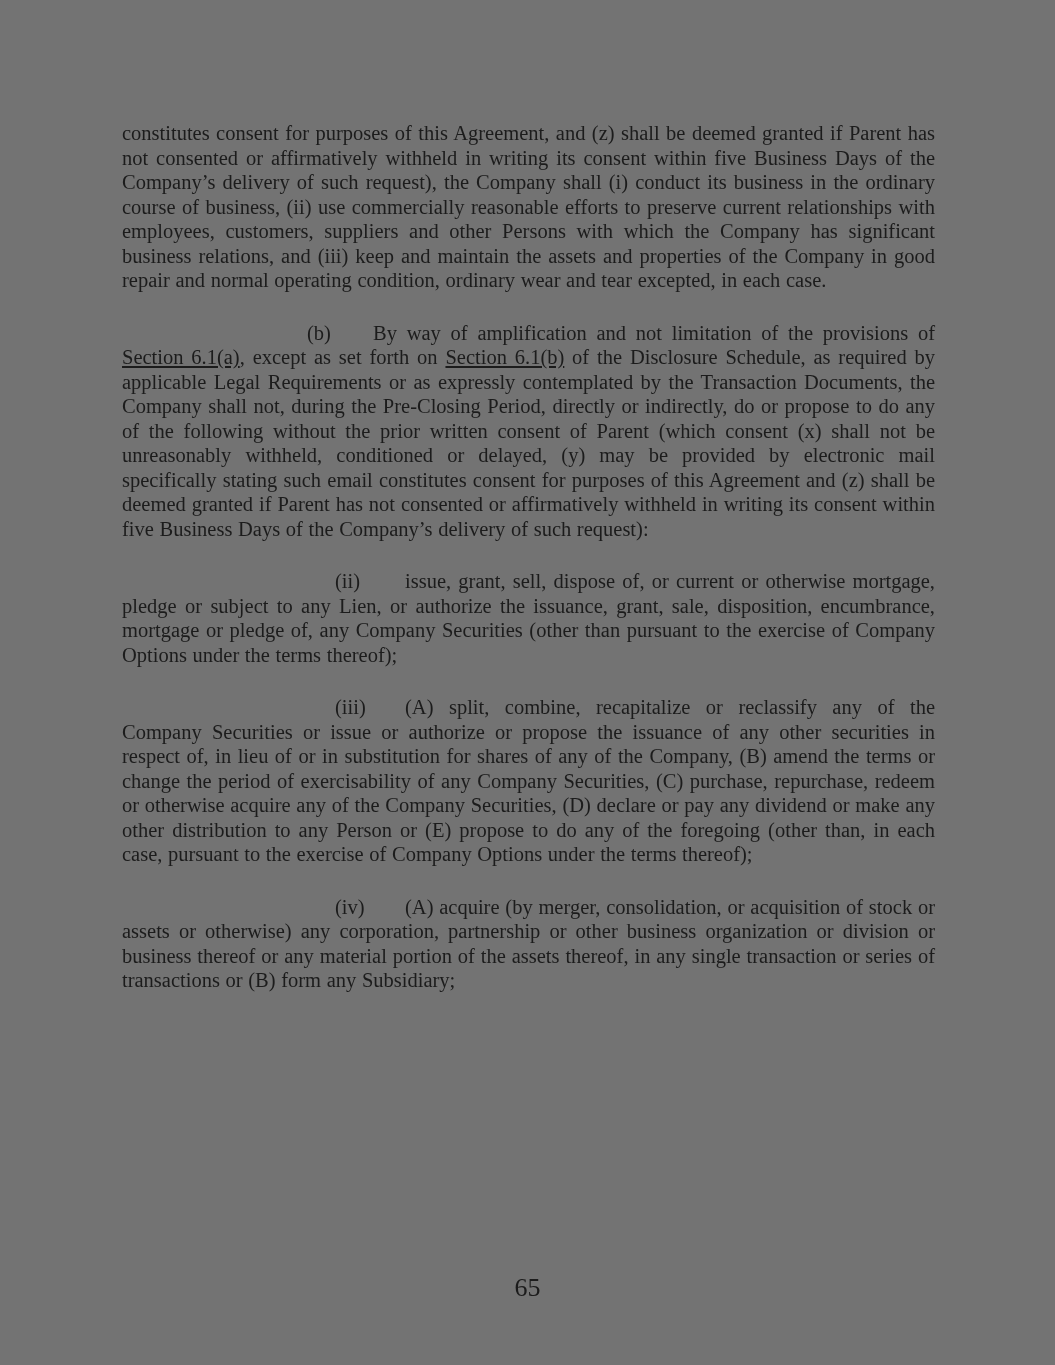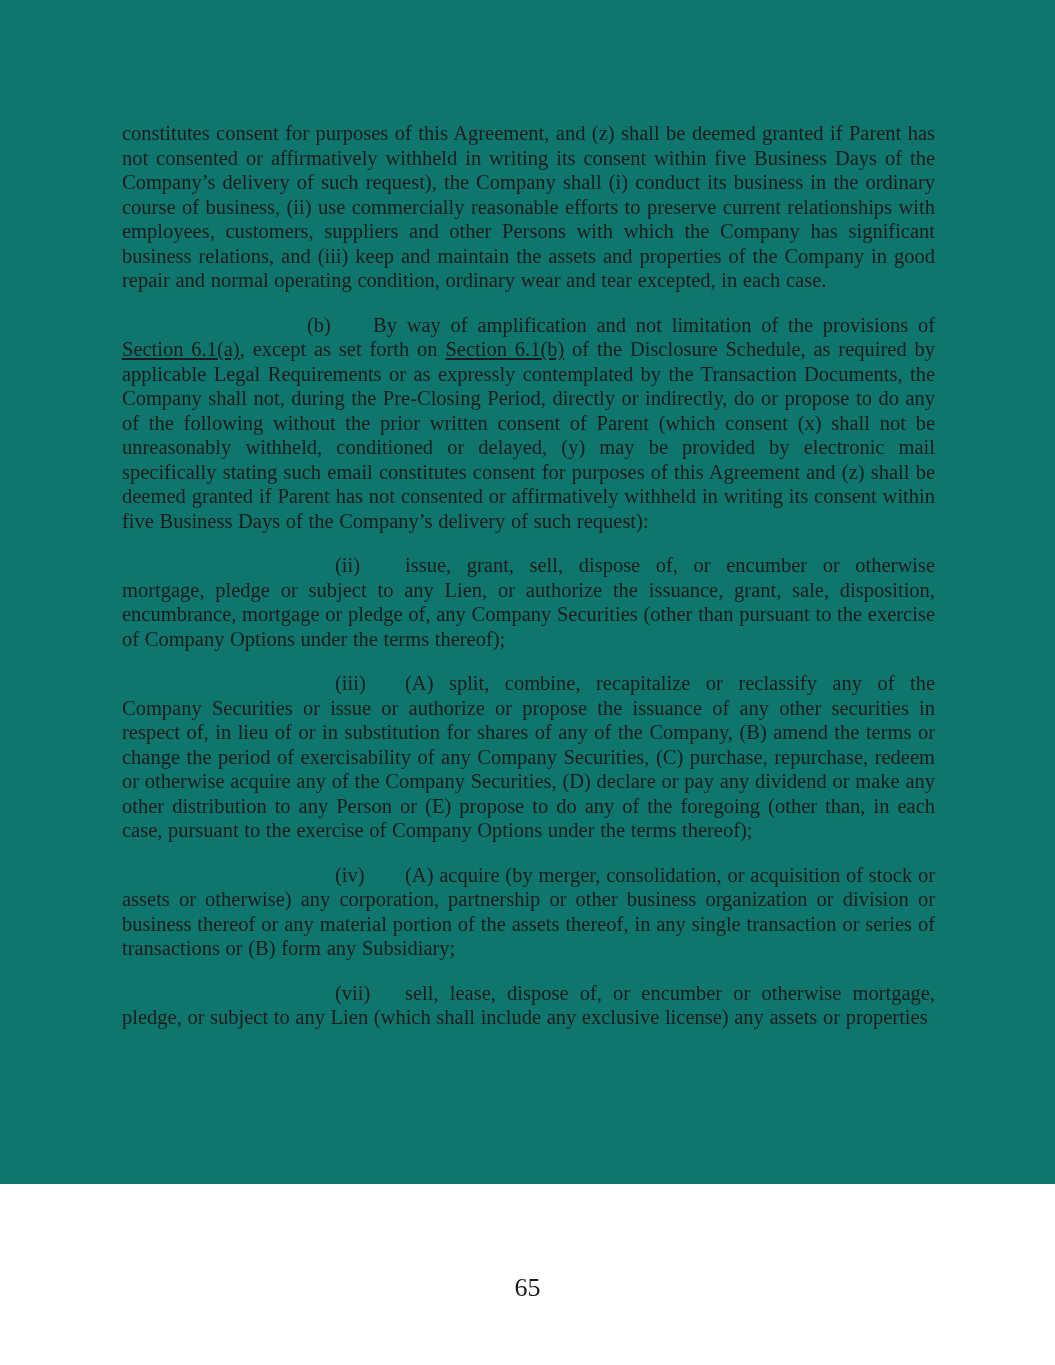--- a/index.html
+++ b/index.html
@@ -12,41 +12,41 @@
     height: 1365px;
     position: relative;
     font-family: "Liberation Serif", "DejaVu Serif", serif;
     color: #1c1c1c;
     overflow: hidden;
   }
   .page {
     position: absolute;
     top: 0; left: 0;
     width: 1055px;
-    height: 1184px;
-    background: #0f766e;
+    height: 1365px;
+    background: #737373;
   }
   .content {
     position: absolute;
     top: 121px;
     left: 122px;
     width: 813px;
     font-size: 20.5px;
     line-height: 24.5px;
     text-align: justify;
     hyphens: none;
     -webkit-hyphens: none;
     word-spacing: 0.5px;
   }
   p.para {
     margin: 0 0 0 0;
     padding: 0;
   }
   p.para + p.para {
-    margin-top: 20px;
+    margin-top: 28px;
   }
   
   p.level-b {
     text-indent: 185px;
   }
   .label-b {
     display: inline-block;
     width: 66px;
     text-indent: 0;
   }
@@ -77,26 +77,25 @@
 <body>
 
 <div class="page">
   <div class="content">
 
     <p class="para">constitutes consent for purposes of this Agreement, and (z) shall be deemed granted if Parent has not consented or affirmatively withheld in writing its consent within five Business Days of the Company’s delivery of such request), the Company shall (i) conduct its business in the ordinary course of business, (ii) use commercially reasonable efforts to preserve current relationships with employees, customers, suppliers and other Persons with which the Company has significant business relations, and (iii) keep and maintain the assets and properties of the Company in good repair and normal operating condition, ordinary wear and tear excepted, in each case.</p>
 
     <p class="para level-b"><span class="label-b">(b)</span><span>By way of amplification and not limitation of the provisions of </span><span class="uline">Section 6.1(a)</span><span>, except as set forth on </span><span class="uline">Section 6.1(b)</span><span> of the Disclosure Schedule, as required by applicable Legal Requirements or as expressly contemplated by the Transaction Documents, the Company shall not, during the Pre-Closing Period, directly or indirectly, do or propose to do any of the following without the prior written consent of Parent (which consent (x) shall not be unreasonably withheld, conditioned or delayed, (y) may be provided by electronic mail specifically stating such email constitutes consent for purposes of this Agreement and (z) shall be deemed granted if Parent has not consented or affirmatively withheld in writing its consent within five Business Days of the Company’s delivery of such request):</span></p>
 
 
-    <p class="para level-item"><span class="label-item">(ii)</span><span>issue, grant, sell, dispose of, or encumber or otherwise mortgage, pledge or subject to any Lien, or authorize the issuance, grant, sale, disposition, encumbrance, mortgage or pledge of, any Company Securities (other than pursuant to the exercise of Company Options under the terms thereof);</span></p>
+    <p class="para level-item"><span class="label-item">(ii)</span><span>issue, grant, sell, dispose of, or current or otherwise mortgage, pledge or subject to any Lien, or authorize the issuance, grant, sale, disposition, encumbrance, mortgage or pledge of, any Company Securities (other than pursuant to the exercise of Company Options under the terms thereof);</span></p>
 
     <p class="para level-item"><span class="label-item">(iii)</span><span>(A) split, combine, recapitalize or reclassify any of the Company Securities or issue or authorize or propose the issuance of any other securities in respect of, in lieu of or in substitution for shares of any of the Company, (B) amend the terms or change the period of exercisability of any Company Securities, (C) purchase, repurchase, redeem or otherwise acquire any of the Company Securities, (D) declare or pay any dividend or make any other distribution to any Person or (E) propose to do any of the foregoing (other than, in each case, pursuant to the exercise of Company Options under the terms thereof);</span></p>
 
     <p class="para level-item"><span class="label-item">(iv)</span><span>(A) acquire (by merger, consolidation, or acquisition of stock or assets or otherwise) any corporation, partnership or other business organization or division or business thereof or any material portion of the assets thereof, in any single transaction or series of transactions or (B) form any Subsidiary;</span></p>
 
 
 
-    <p class="para level-item"><span class="label-item">(vii)</span><span>sell, lease, dispose of, or encumber or otherwise mortgage, pledge, or subject to any Lien (which shall include any exclusive license) any assets or properties</span></p>
 
   </div>
 
   <div class="page-number">65</div>
 </div>
 
 </body></html>

